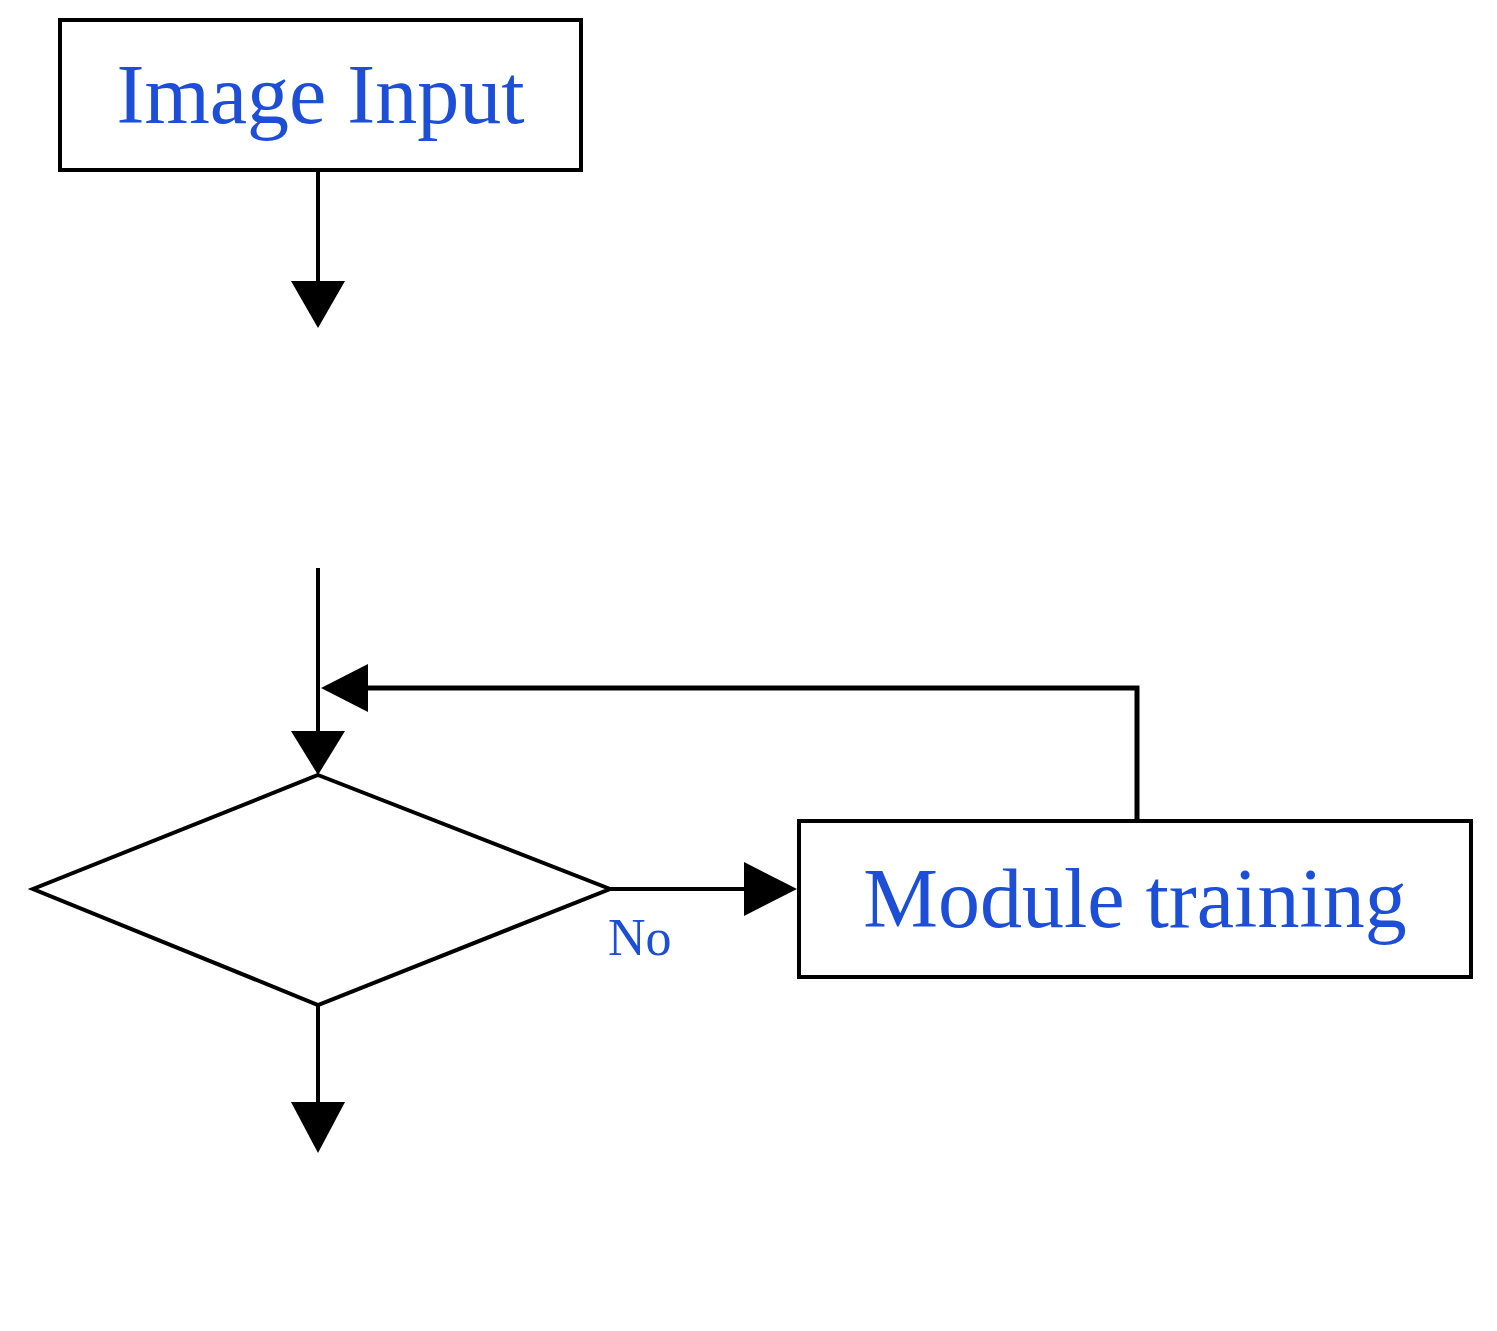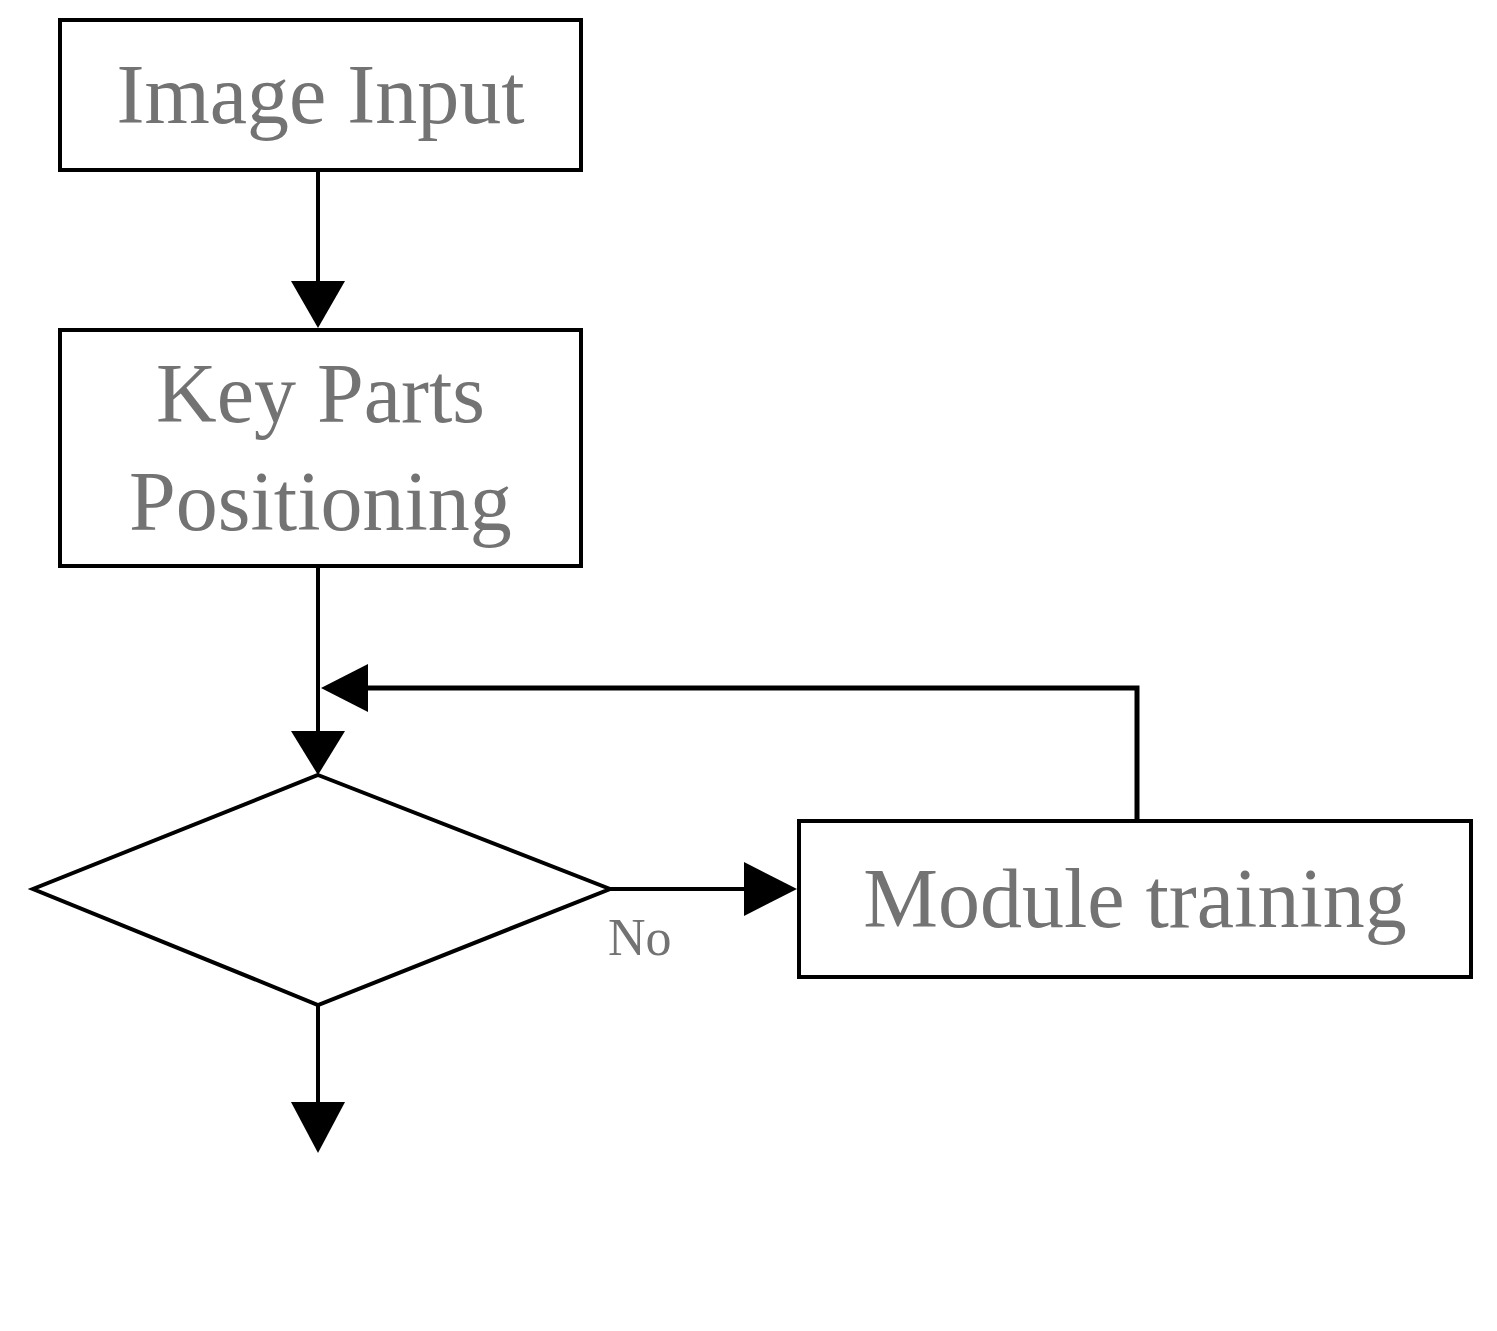--- a/index.html
+++ b/index.html
@@ -6,21 +6,21 @@
     margin: 0;
     padding: 0;
     background: #ffffff;
   }
   #stage {
     position: relative;
     width: 1497px;
     height: 1331px;
     background: #ffffff;
     font-family: "Liberation Serif", "DejaVu Serif", serif;
-    color: #737373;
+    color: #1d4ed8;
     overflow: hidden;
     border-radius: 7px;
   }
   #connectors {
     position: absolute;
     left: 0;
     top: 0;
     width: 1497px;
     height: 1331px;
   }
@@ -100,23 +100,20 @@
     <g>
       <line x1="318" y1="1005" x2="318" y2="1106" stroke="#000000" stroke-width="4"></line>
       <polygon points="318,1153 291,1102 345,1102" fill="#000000"></polygon>
     </g>
   </svg>
 
   <div class="node" id="node-image-input">
     <span class="node-label">Image Input</span>
   </div>
 
-  <div class="node" id="node-key-parts">
-    <span class="node-label">Key Parts Positioning</span>
-  </div>
 
   <div class="node" id="node-module-training">
     <span class="node-label">Module training</span>
   </div>
 
 
 
   <div class="edge-label" id="label-no">No</div>
 
 

